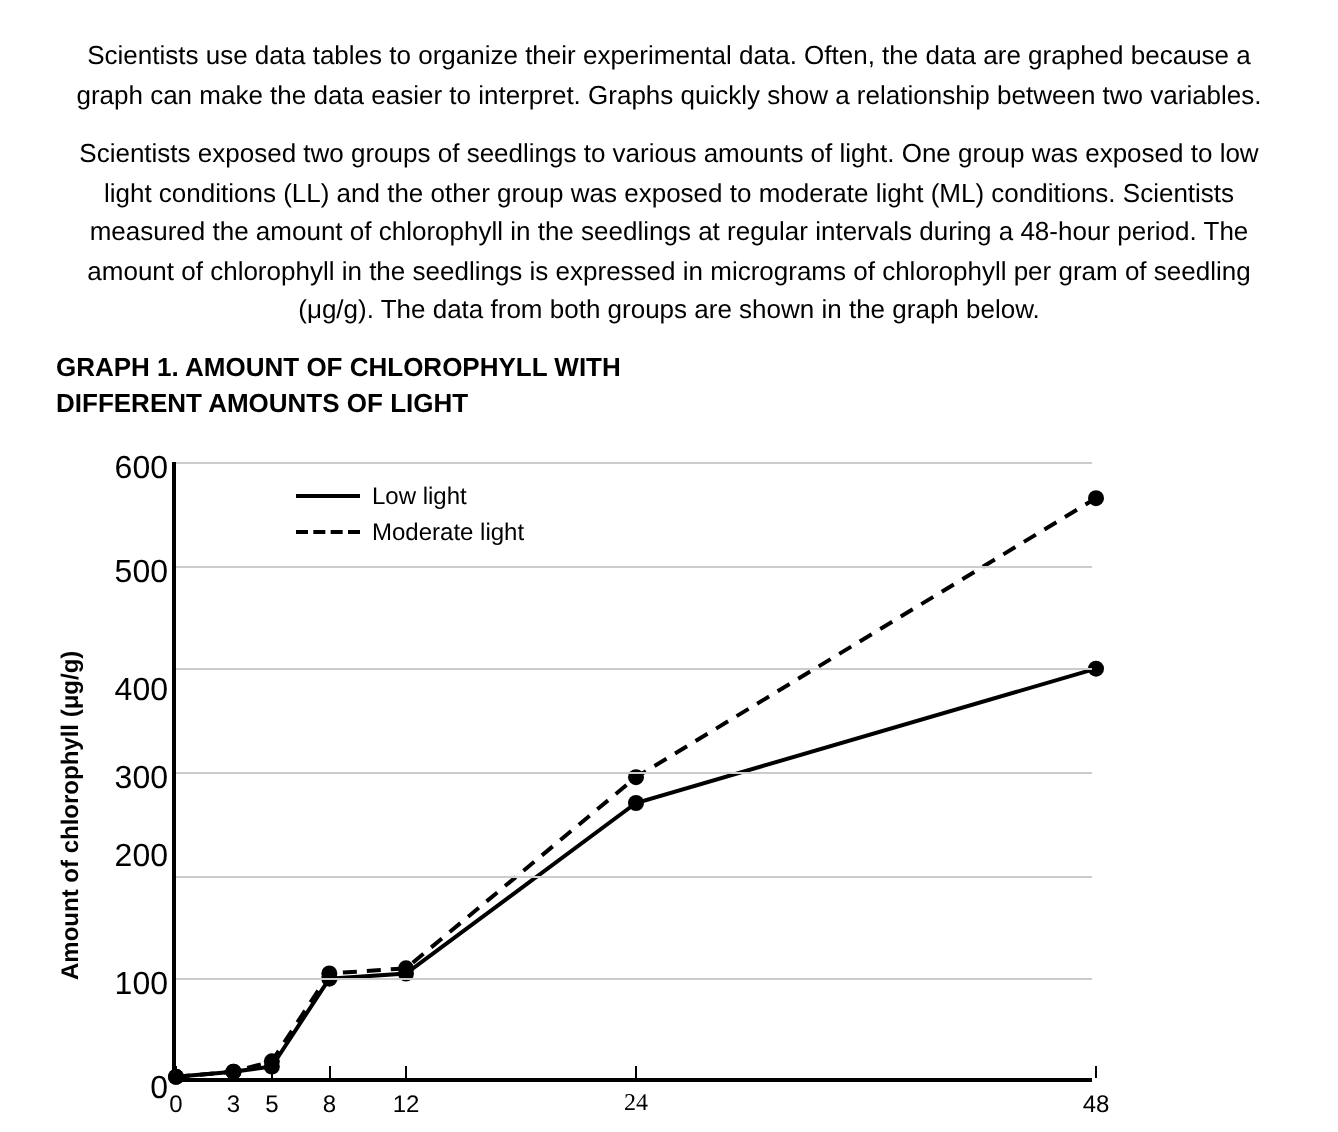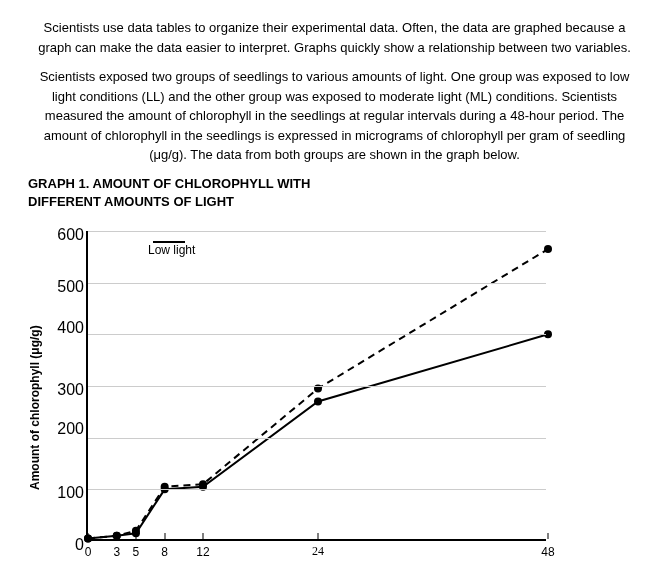--- a/index.html
+++ b/index.html
@@ -91,21 +91,20 @@
     .legend {
       position: absolute;
       top: 10px;
       left: 60px;
       font-size: 12px;
     }
     .legend-item {
       display: flex;
       align-items: center;
       margin-bottom: 4px;
-      flex-direction: column;
     }
     .legend-line {
       width: 32px;
       height: 2px;
       margin-right: 6px;
       background: #000;
     }
     .legend-line-dashed {
       width: 32px;
       height: 0px;
@@ -155,21 +154,21 @@
           <circle cx="460" cy="18.083333333333314" r="4" fill="#000"></circle>
         </svg>
     <div class="y-tick-label" style="bottom: -6px; top: auto;">0</div>
         <div class="grid-line-h" style="top: 258.333px;"></div>
         <div class="y-tick-label" style="bottom: 45.6667px; top: auto; text-align: right;">100</div>
         <div class="grid-line-h" style="top: 206.667px;"></div>
         <div class="y-tick-label" style="bottom: 110px; top: auto;">200</div>
         <div class="grid-line-h" style="top: 155px;"></div>
         <div class="y-tick-label" style="bottom: 149px; top: auto;">300</div>
         <div class="grid-line-h" style="top: 103.333px;"></div>
-        <div class="y-tick-label" style="bottom: 211px; top: auto;">400</div>
+        <div class="y-tick-label" style="bottom: 193px; top: auto;">400</div>
         <div class="grid-line-h" style="top: 51.6667px;"></div>
         <div class="y-tick-label" style="bottom: 252.333px; top: auto;">500</div>
         <div class="grid-line-h" style="top: 0px;"></div>
         <div class="y-tick-label" style="bottom: 304px; top: auto;">600</div>
         <div class="x-tick-mark" style="left: 0px;"></div>
         <div class="x-tick-label" style="left: 0px;">0</div>
         <div class="x-tick-mark" style="left: 28.75px;"></div>
         <div class="x-tick-label" style="left: 28.75px;">3</div>
         <div class="x-tick-mark" style="left: 47.9167px;"></div>
         <div class="x-tick-label" style="left: 47.9167px;">5</div>
@@ -179,17 +178,21 @@
         <div class="x-tick-label" style="left: 115px; text-align: right;">12</div>
         <div class="x-tick-mark" style="left: 230px;"></div>
         <div class="x-tick-label" style="left: 230px; font-family: Liberation Serif, serif;">24</div>
         <div class="x-tick-mark" style="left: 460px;"></div>
         <div class="x-tick-label" style="left: 460px;">48</div>
         <div class="legend">
   <div class="legend-item">
     <div class="legend-line" style="background:#000;"></div>
     <span>Low light</span>
   </div>
+  <div class="legend-item">
+    <div class="legend-line-dashed"></div>
+    <span>Moderate light</span>
+  </div>
 </div>
       </div>
     <div class="x-axis-title">Hours</div>
   </div>
 </div>
 
 </body></html>

